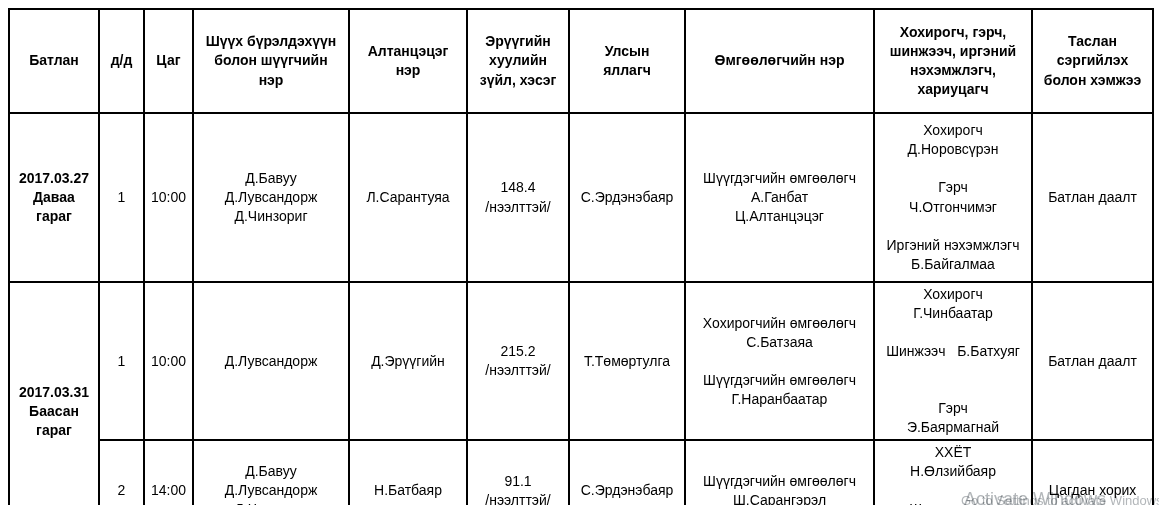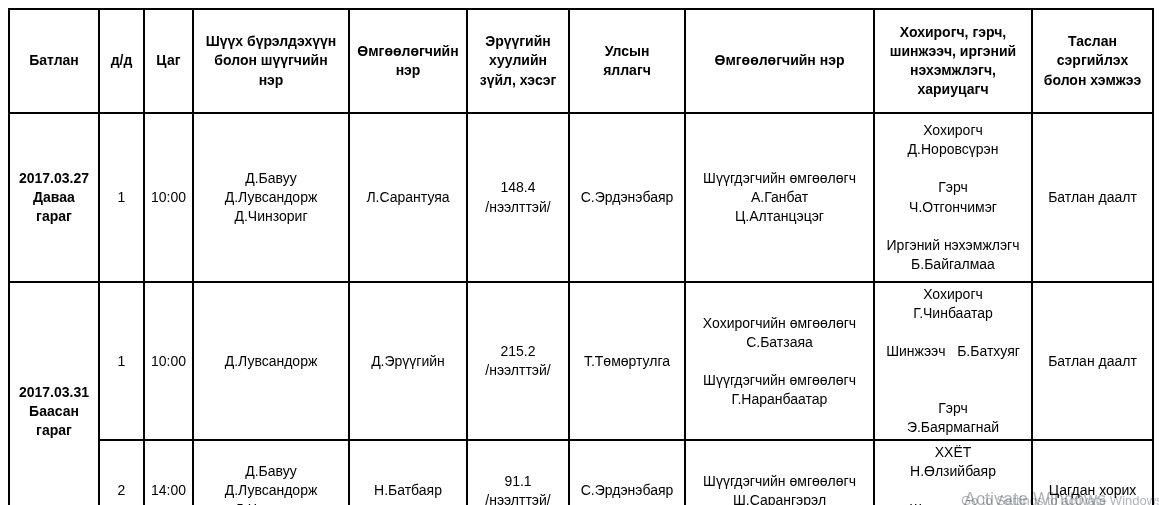--- a/index.html
+++ b/index.html
@@ -88,21 +88,21 @@
     <col style="width:121px">
   </colgroup>
   <thead>
     <tr>
       <th>Батлан</th>
       <th>д/д</th>
       <th>Цаг</th>
       <th>Шүүх бүрэлдэхүүн
 болон шүүгчийн
 нэр</th>
-      <th>Өмгөөлөгчийн
+      <th>Алтанцэцэг
 нэр</th>
       <th>Эрүүгийн
 хуулийн
 зүйл, хэсэг</th>
       <th>Улсын
 яллагч</th>
       <th>Өмгөөлөгчийн нэр</th>
       <th>Хохирогч, гэрч,
 шинжээч, иргэний
 нэхэмжлэгч,

